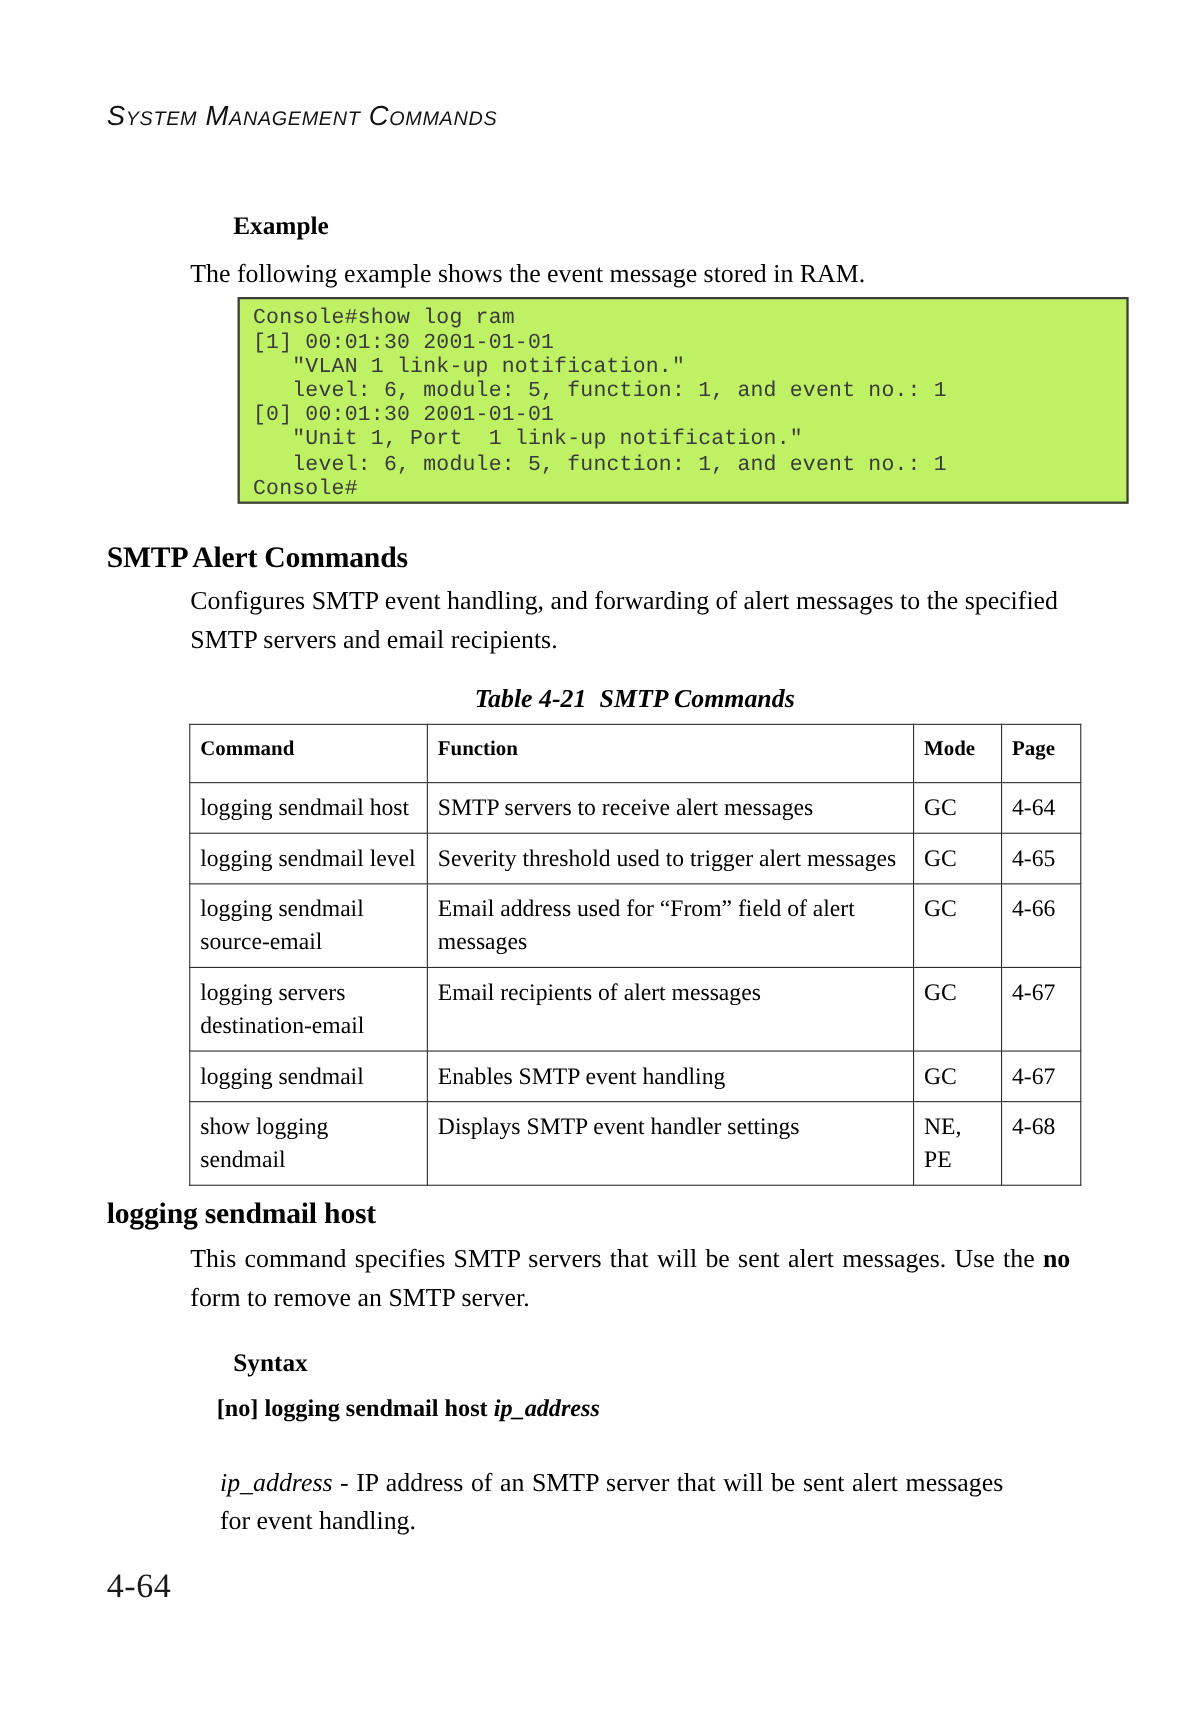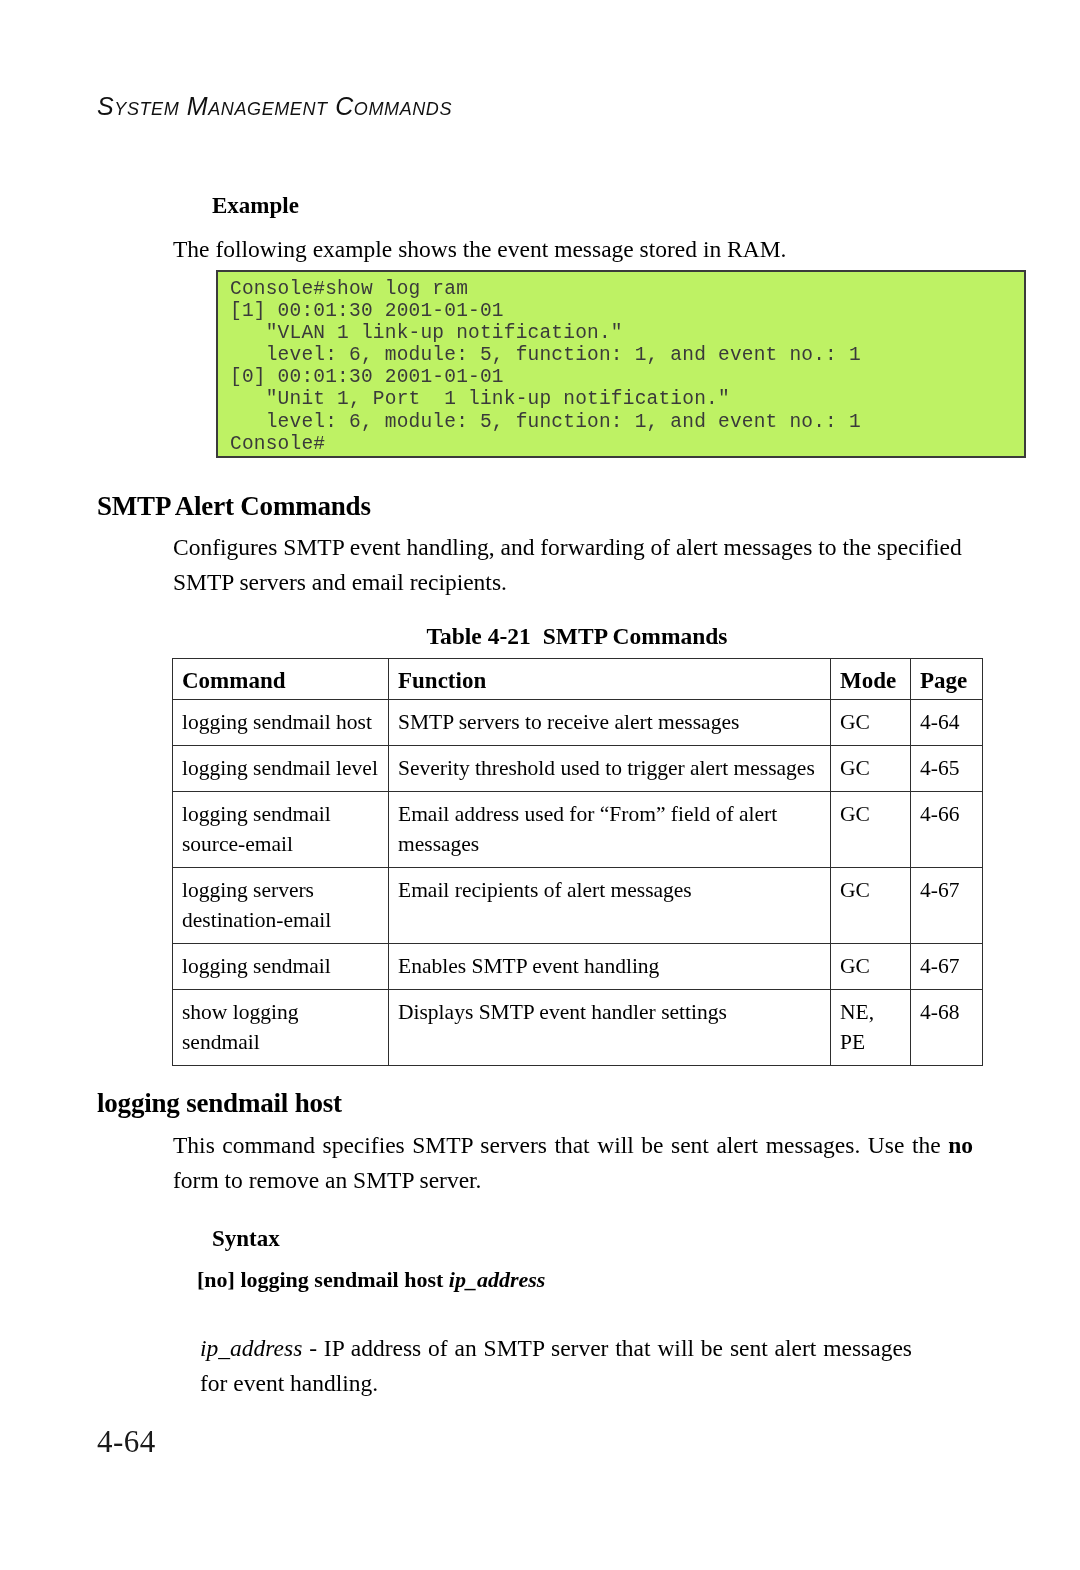--- a/index.html
+++ b/index.html
@@ -83,20 +83,21 @@
   
   .table-caption {
     position: absolute;
     left: 172px;
     top: 623px;
     width: 810px;
     text-align: center;
     font-weight: bold;
     font-size: 23.5px;
     color: #000000;
+    font-style: italic;
   }
   .table-caption .cap-gap { display: inline-block; width: 12px; }
 
   
   .cmd-table {
     position: absolute;
     left: 172px;
     top: 658px;
     width: 810px;
     border-collapse: collapse;
@@ -107,24 +108,24 @@
   .cmd-table td, .cmd-table th {
     border: 1.6px solid #2e2e2e;
     padding: 7px 9px 8px 9px;
     vertical-align: top;
     text-align: left;
     line-height: 30px;
     font-weight: normal;
   }
   .cmd-table thead th {
     font-weight: bold;
-    font-size: 23px;
+    font-size: 19px;
     line-height: 28px;
     padding-top: 8px;
-    padding-bottom: 4px;
+    padding-bottom: 16px;
   }
   .col-command { width: 216px; }
   .col-function { width: 442px; }
   .col-mode { width: 80px; }
   .col-page { width: 72px; }
 
   
   .syntax-line {
     position: absolute;
     font-size: 22px;

